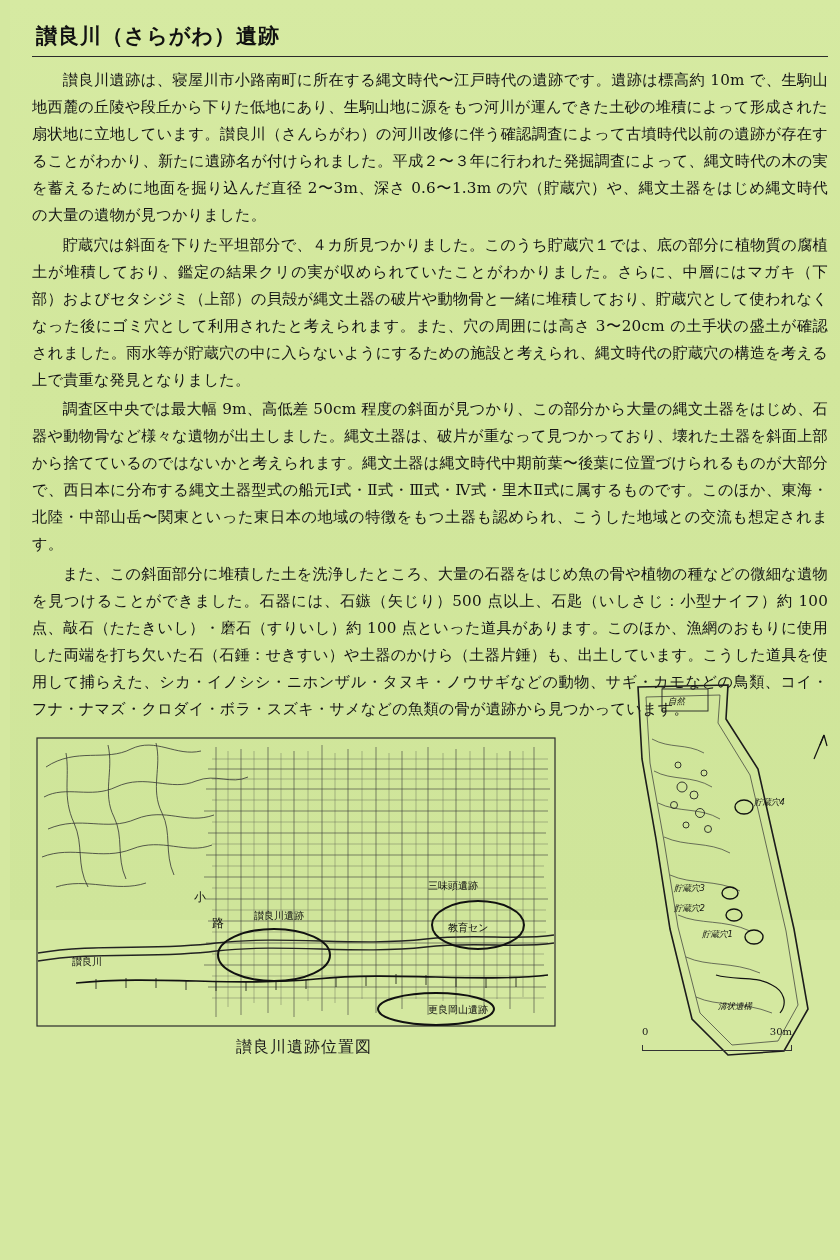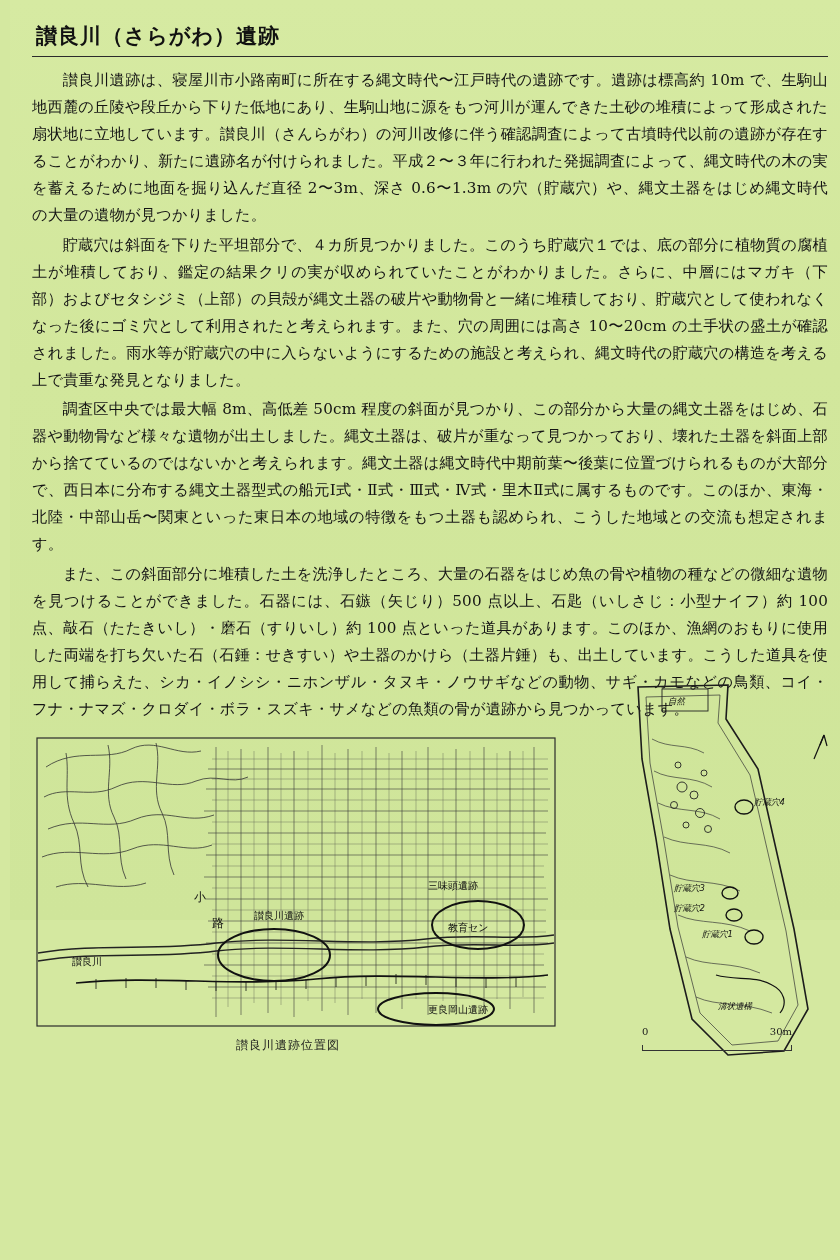--- a/index.html
+++ b/index.html
@@ -57,21 +57,21 @@
     position: absolute;
     left: 4px;
     top: 8px;
     width: 520px;
     height: 290px;
   }
   .fig-left-caption {
     position: absolute;
     left: 200px;
     top: 300px;
-    font-size: 12px;
+    font-size: 16px;
     letter-spacing: 1px;
   }
   .fig-right {
     position: absolute;
     left: 576px;
     top: -50px;
     width: 235px;
     height: 380px;
     font-style: italic;
   }
@@ -113,22 +113,22 @@
 </head>
 <body>
 
 <div class="page">
 
   <h1 class="title">讃良川（さらがわ）遺跡</h1>
   <div class="title-rule"></div>
 
   <div class="body-text">
     <p>　讃良川遺跡は、寝屋川市小路南町に所在する縄文時代〜江戸時代の遺跡です。遺跡は標高約 10m で、生駒山地西麓の丘陵や段丘から下りた低地にあり、生駒山地に源をもつ河川が運んできた土砂の堆積によって形成された扇状地に立地しています。讃良川（さんらがわ）の河川改修に伴う確認調査によって古墳時代以前の遺跡が存在することがわかり、新たに遺跡名が付けられました。平成２〜３年に行われた発掘調査によって、縄文時代の木の実を蓄えるために地面を掘り込んだ直径 2〜3m、深さ 0.6〜1.3m の穴（貯蔵穴）や、縄文土器をはじめ縄文時代の大量の遺物が見つかりました。</p>
-    <p>　貯蔵穴は斜面を下りた平坦部分で、４カ所見つかりました。このうち貯蔵穴１では、底の部分に植物質の腐植土が堆積しており、鑑定の結果クリの実が収められていたことがわかりました。さらに、中層にはマガキ（下部）およびセタシジミ（上部）の貝殻が縄文土器の破片や動物骨と一緒に堆積しており、貯蔵穴として使われなくなった後にゴミ穴として利用されたと考えられます。また、穴の周囲には高さ 10〜20cm の土手状の盛土が確認されました。雨水等が貯蔵穴の中に入らないようにするための施設と考えられ、縄文時代の貯蔵穴の構造を考える上で貴重な発見となりました。</p>
-    <p>　調査区中央では最大幅 8m、高低差 50cm 程度の斜面が見つかり、この部分から大量の縄文土器をはじめ、石器や動物骨など様々な遺物が出土しました。縄文土器は、破片が重なって見つかっており、壊れた土器を斜面上部から捨てているのではないかと考えられます。縄文土器は縄文時代中期前葉〜後葉に位置づけられるものが大部分で、西日本に分布する縄文土器型式の船元Ⅰ式・Ⅱ式・Ⅲ式・Ⅳ式・里木Ⅱ式に属するものです。このほか、東海・北陸・中部山岳〜関東といった東日本の地域の特徴をもつ土器も認められ、こうした地域との交流も想定されます。</p>
+    <p>　貯蔵穴は斜面を下りた平坦部分で、４カ所見つかりました。このうち貯蔵穴１では、底の部分に植物質の腐植土が堆積しており、鑑定の結果クリの実が収められていたことがわかりました。さらに、中層にはマガキ（下部）およびセタシジミ（上部）の貝殻が縄文土器の破片や動物骨と一緒に堆積しており、貯蔵穴として使われなくなった後にゴミ穴として利用されたと考えられます。また、穴の周囲には高さ 3〜20cm の土手状の盛土が確認されました。雨水等が貯蔵穴の中に入らないようにするための施設と考えられ、縄文時代の貯蔵穴の構造を考える上で貴重な発見となりました。</p>
+    <p>　調査区中央では最大幅 9m、高低差 50cm 程度の斜面が見つかり、この部分から大量の縄文土器をはじめ、石器や動物骨など様々な遺物が出土しました。縄文土器は、破片が重なって見つかっており、壊れた土器を斜面上部から捨てているのではないかと考えられます。縄文土器は縄文時代中期前葉〜後葉に位置づけられるものが大部分で、西日本に分布する縄文土器型式の船元Ⅰ式・Ⅱ式・Ⅲ式・Ⅳ式・里木Ⅱ式に属するものです。このほか、東海・北陸・中部山岳〜関東といった東日本の地域の特徴をもつ土器も認められ、こうした地域との交流も想定されます。</p>
     <p>　また、この斜面部分に堆積した土を洗浄したところ、大量の石器をはじめ魚の骨や植物の種などの微細な遺物を見つけることができました。石器には、石鏃（矢じり）500 点以上、石匙（いしさじ：小型ナイフ）約 100 点、敲石（たたきいし）・磨石（すりいし）約 100 点といった道具があります。このほか、漁網のおもりに使用した両端を打ち欠いた石（石錘：せきすい）や土器のかけら（土器片錘）も、出土しています。こうした道具を使用して捕らえた、シカ・イノシシ・ニホンザル・タヌキ・ノウサギなどの動物、サギ・カモなどの鳥類、コイ・フナ・ナマズ・クロダイ・ボラ・スズキ・サメなどの魚類の骨が遺跡から見つかっています。</p>
   </div>
 
   <div class="figures">
 
     <div class="fig-left">
       <svg width="520" height="290" viewBox="0 0 520 290">
 
         <rect x="1" y="1" width="518" height="288" fill="none" stroke="#2b2b2b" stroke-width="1.2"></rect>
 

